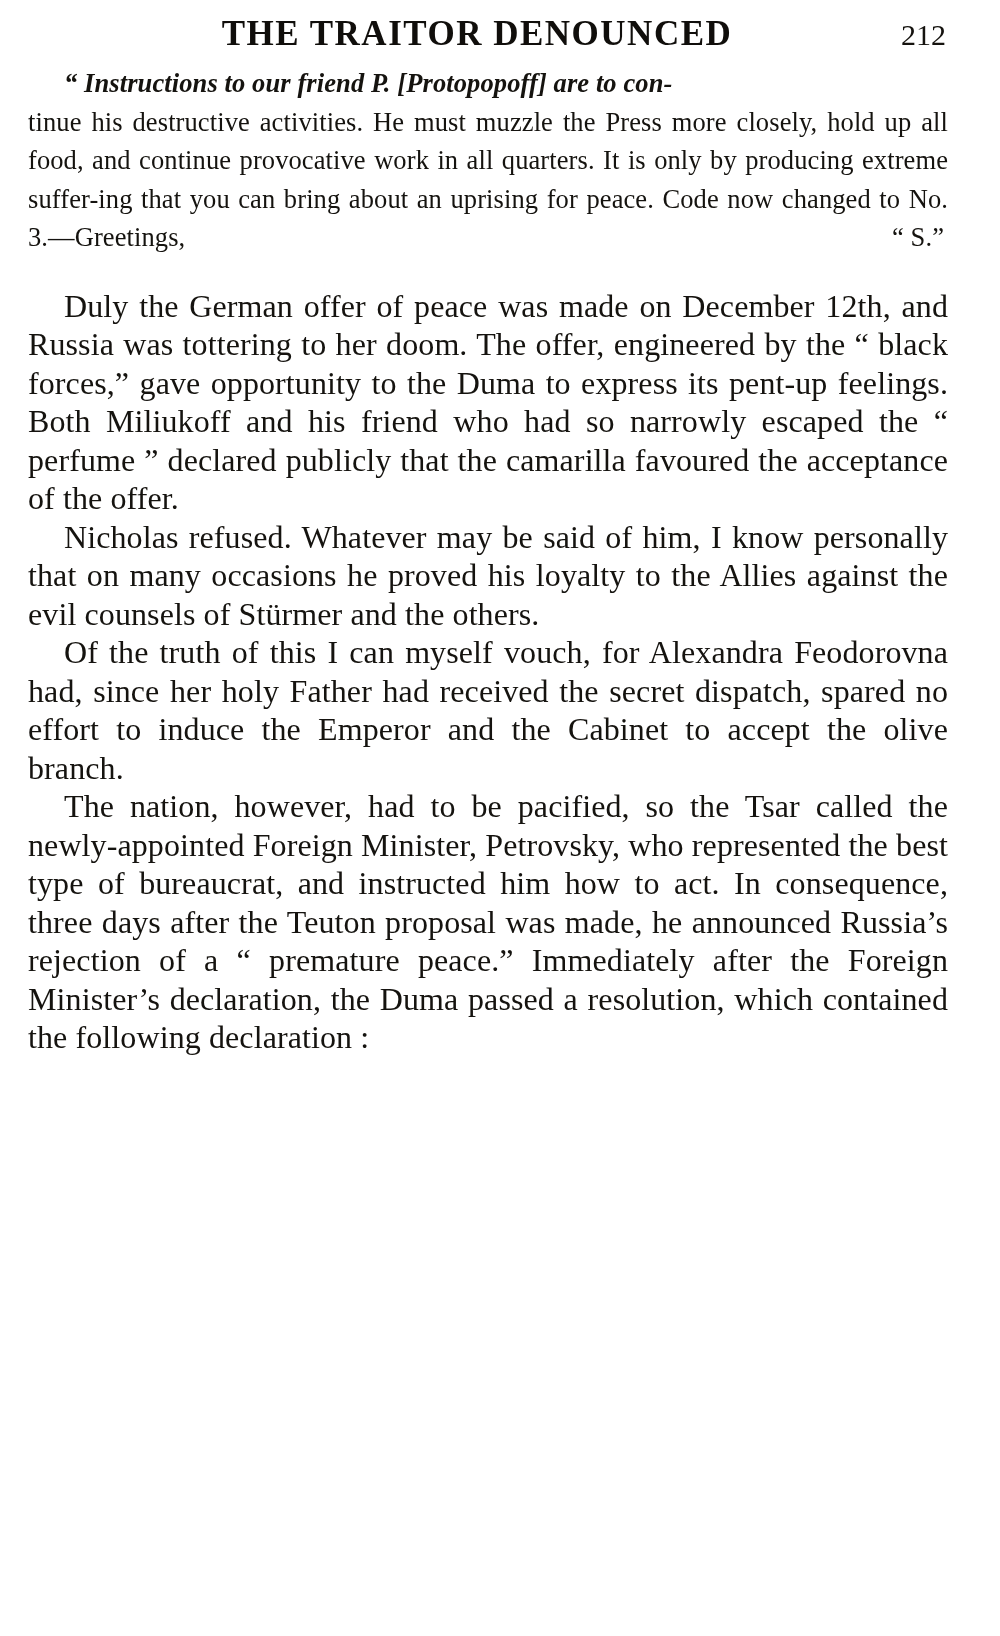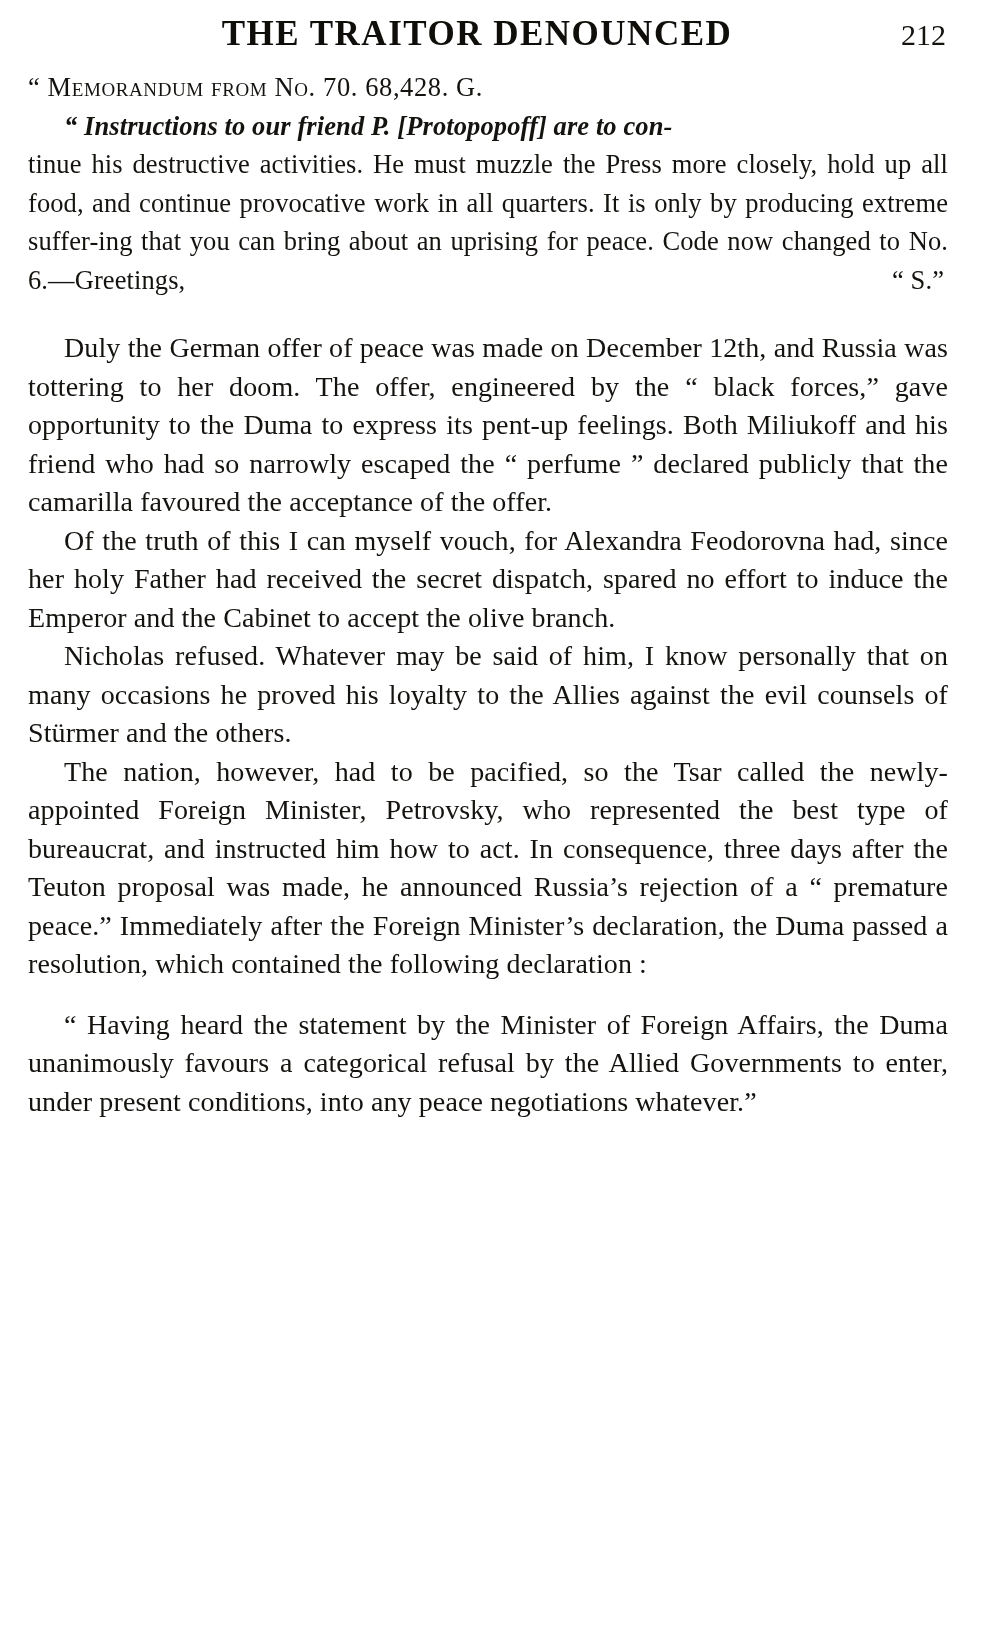--- a/index.html
+++ b/index.html
@@ -45,21 +45,21 @@
     color: #15130f;
     width: 70px;
     text-align: right;
   }
   .body {
     padding: 10px 28px 0 28px;
     box-sizing: border-box;
   }
   p {
     margin: 0;
-    font-size: 28px;
+    font-size: 32px;
     line-height: 38.5px;
     text-align: justify;
     text-justify: inter-word;
     color: #15130f;
     letter-spacing: 0.1px;
   }
   .memo-head {
     margin-top: 4px;
     text-align: left;
   }
@@ -89,33 +89,31 @@
 <div class="page">
 
   <div class="header">
     <div class="header-title">THE TRAITOR DENOUNCED</div>
     <div class="page-number">212</div>
   </div>
 
   <div class="body">
 
     <div class="quote-block">
-      <p class="memo-head smallcaps">“ Memorandum from No. 70.  68,428. G.</p>
       <p class="indent ital">“ Instructions to our friend P. [Protopopoff] are to con-</p>
       <p>
-        <span>tinue his destructive activities.  He must muzzle the Press more closely, hold up all food, and continue provocative work in all quarters.  It is only by producing extreme suffer-ing that you can bring about an uprising for peace.  Code now changed to No. 6.—Greetings,</span>
+        <span>tinue his destructive activities.  He must muzzle the Press more closely, hold up all food, and continue provocative work in all quarters.  It is only by producing extreme suffer-ing that you can bring about an uprising for peace.  Code now changed to No. 3.—Greetings,</span>
         <span class="sig">“ S.”</span>
       </p>
     </div>
 
     <div class="gap-lg"></div>
 
     <p class="indent">Duly the German offer of peace was made on December 12th, and Russia was tottering to her doom.  The offer, engineered by the “ black forces,” gave opportunity to the Duma to express its pent-up feelings.  Both Miliukoff and his friend who had so narrowly escaped the “ perfume ” declared publicly that the camarilla favoured the acceptance of the offer.</p>
+    <p class="indent">Nicholas refused.  Whatever may be said of him, I know personally that on many occasions he proved his loyalty to the Allies against the evil counsels of Stürmer and the others.</p>
     <p class="indent">Of the truth of this I can myself vouch, for Alexandra Feodorovna had, since her holy Father had received the secret dispatch, spared no effort to induce the Emperor and the Cabinet to accept the olive branch.</p>
-    <p class="indent">Nicholas refused.  Whatever may be said of him, I know personally that on many occasions he proved his loyalty to the Allies against the evil counsels of Stürmer and the others.</p>
     <p class="indent">The nation, however, had to be pacified, so the Tsar called the newly-appointed Foreign Minister, Petrovsky, who represented the best type of bureaucrat, and instructed him how to act.  In consequence, three days after the Teuton proposal was made, he announced Russia’s rejection of a “ premature peace.”  Immediately after the Foreign Minister’s declaration, the Duma passed a resolution, which contained the following declaration :</p>
 
     <div class="gap-md"></div>
 
-    <p class="indent">“ Having heard the statement by the Minister of Foreign Affairs, the Duma unanimously favours a categorical refusal by the Allied Governments to enter, under present conditions, into any peace negotiations whatever.”</p>
 
   </div>
 </div>
 
 </body></html>

